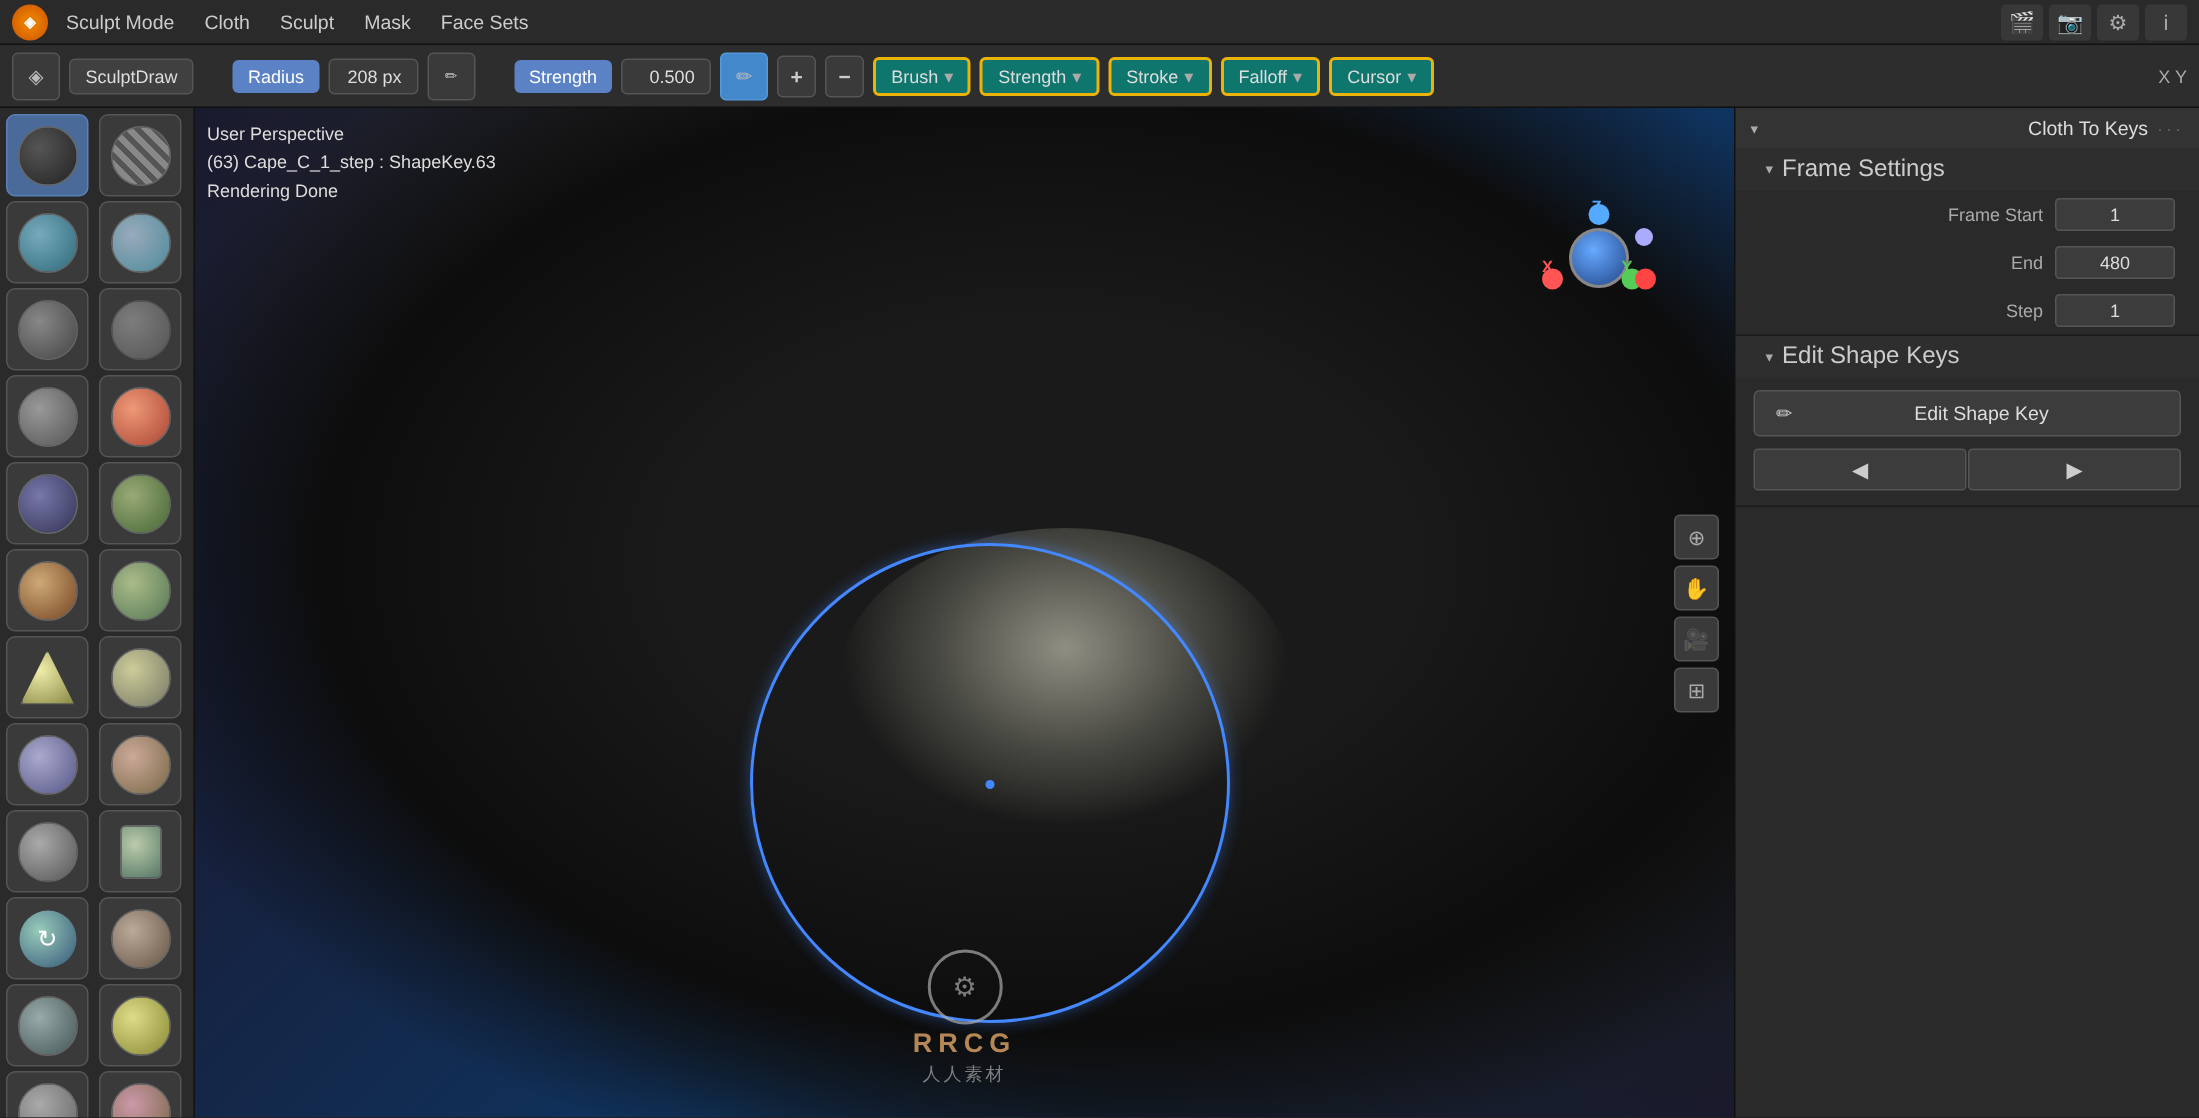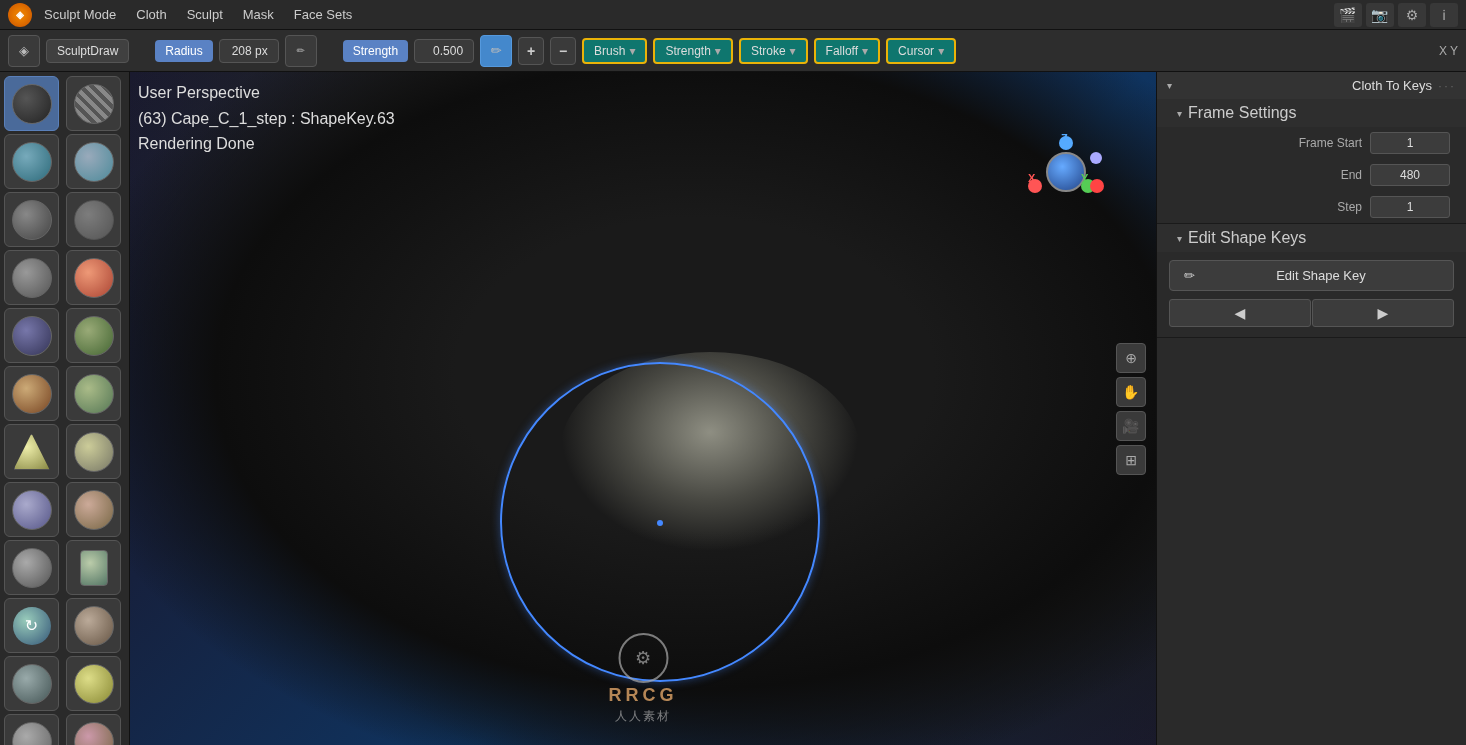--- a/index.html
+++ b/index.html
@@ -203,21 +203,21 @@
       top: 448px; left: 527px;
       width: 6px; height: 6px;
       background: #4488ff;
       border-radius: 50%;
     }
     
     #viewport-info {
       position: absolute;
       top: 8px; left: 8px;
       color: #ddd;
-      font-size: 16px;
+      font-size: 12px;
       line-height: 1.6;
     }
 
     
     #gizmo {
       position: absolute;
       top: 60px; right: 50px;
       width: 80px; height: 80px;
     }
     .gizmo-sphere {

